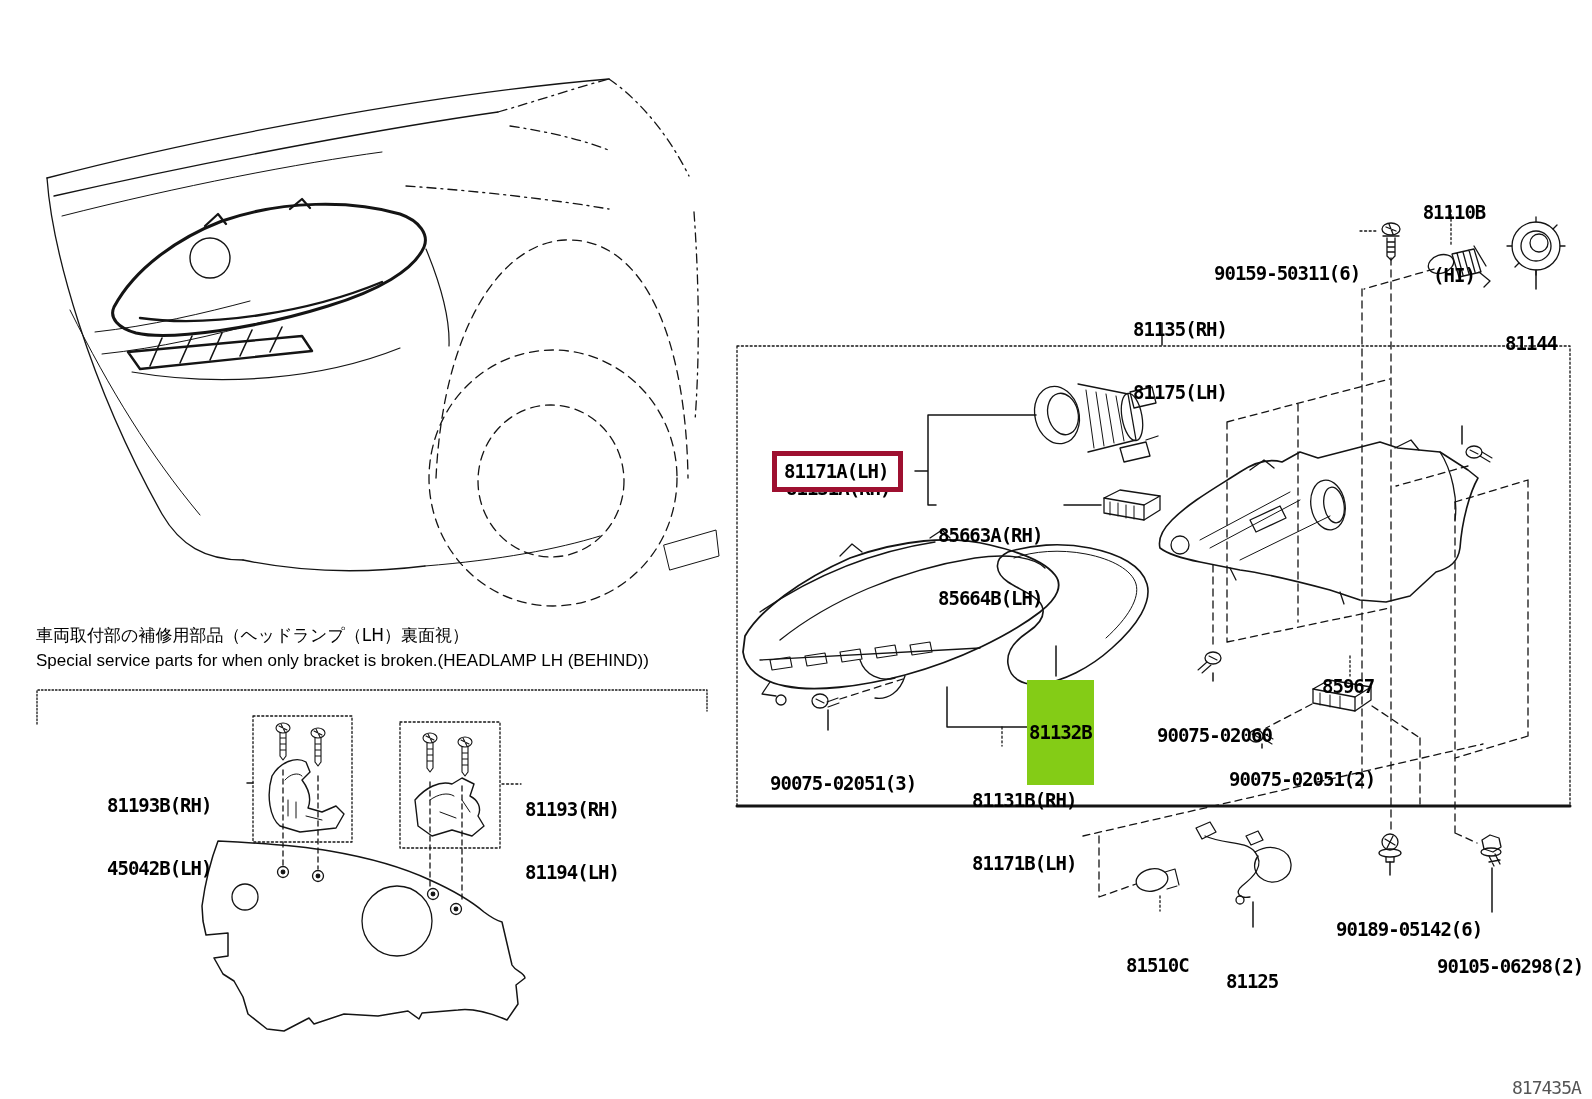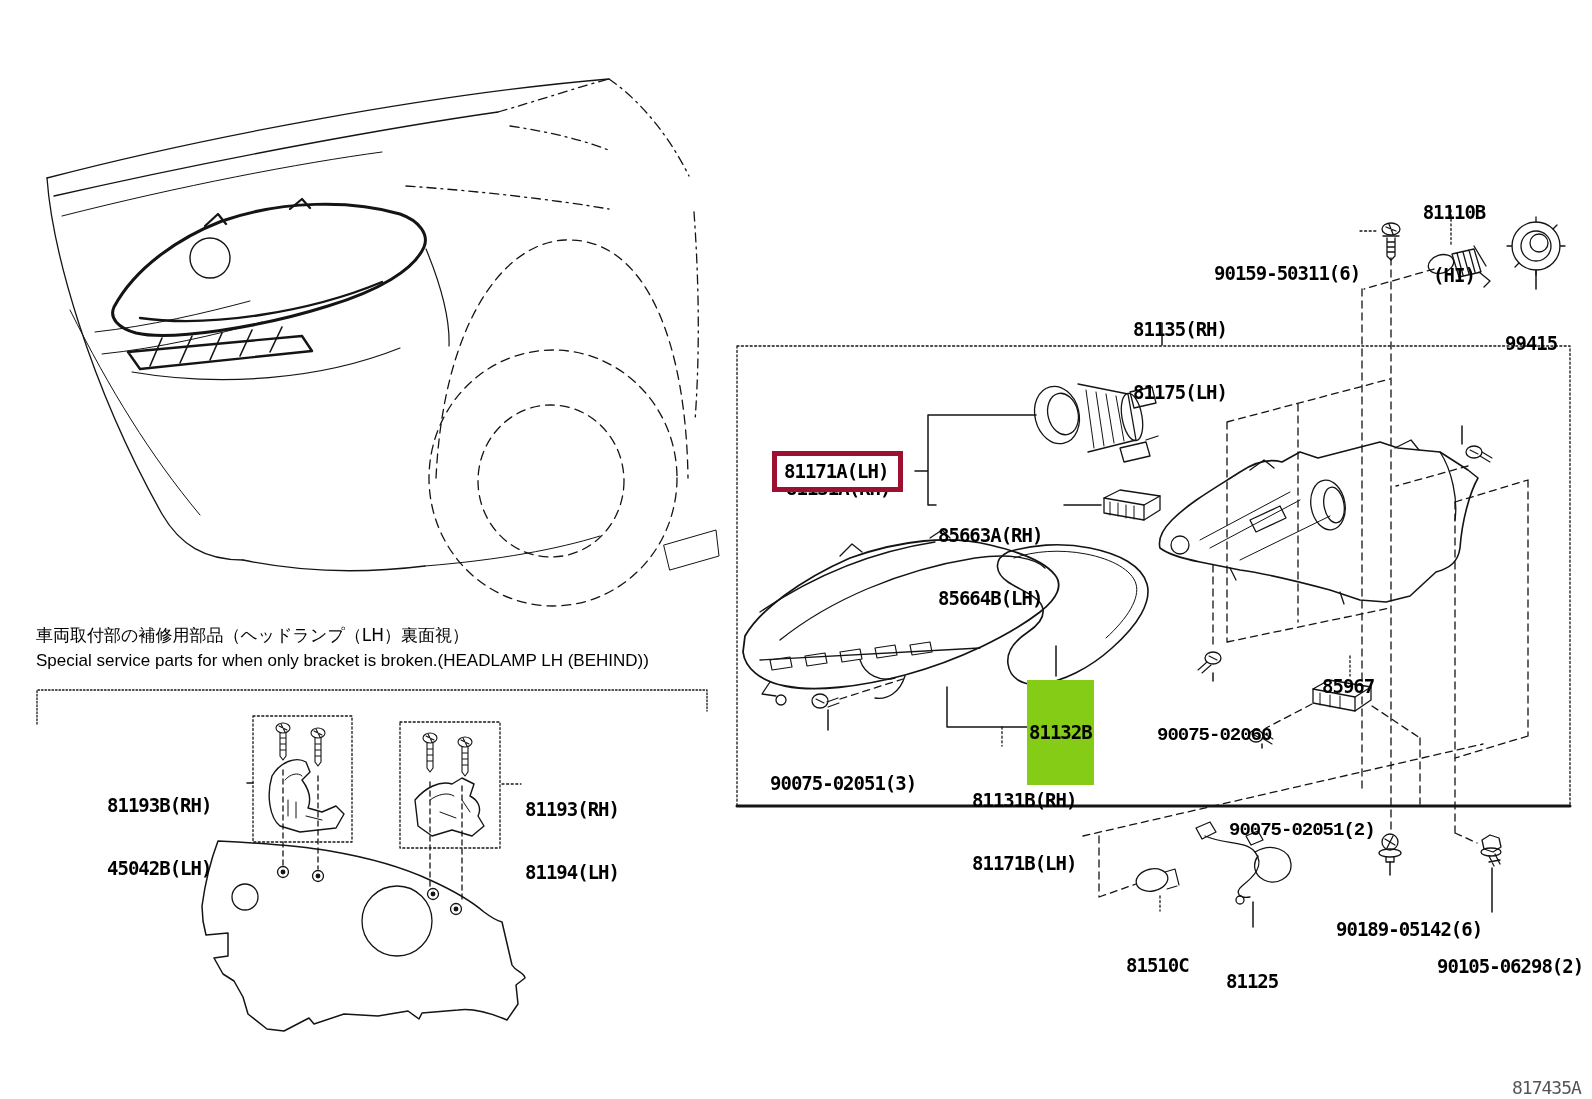--- a/index.html
+++ b/index.html
@@ -247,21 +247,21 @@
   <div class="pn" style="left:1214px;top:221px;">
     <div>90159-50311(6)</div>
   </div>
 
   <div class="pn" style="left:1133px;top:277px;">
     <div>81135(RH)</div>
     <div>81175(LH)</div>
   </div>
 
   <div class="pn" style="left:1505px;top:291px;">
-    <div>99415</div>
+    <div>81144</div>
   </div>
 
 
   <div class="pn" style="left:786px;top:436px;">
     <div>81131A(RH)</div>
   </div>
 
   <div class="hl-box" style="left: 772px; top: 451px; border-color: rgb(158, 16, 48); padding-left: 7px;">
     <div class="pn-in">81171A(LH)</div>
   </div>
@@ -277,29 +277,29 @@
 
   <div class="pn" style="left:770px;top:731px;">
     <div>90075-02051(3)</div>
   </div>
 
   <div class="pn" style="left:972px;top:748px;">
     <div>81131B(RH)</div>
     <div>81171B(LH)</div>
   </div>
 
-  <div class="pn" style="left:1157px;top:683px;font-family:Liberation Mono, monospace;">
+  <div class="pn" style="left:1157px;top:683px;">
     <div>90075-02060</div>
   </div>
 
   <div class="pn" style="left:1322px;top:634px;">
     <div>85967</div>
   </div>
 
-  <div class="pn" style="left:1229px;top:778px;font-family:Liberation Mono, monospace;">
+  <div class="pn" style="left:1229px;top:727px;">
     <div>90075-02051(2)</div>
   </div>
 
   <div class="pn" style="left:1336px;top:877px;">
     <div>90189-05142(6)</div>
   </div>
 
   <div class="pn" style="left:1437px;top:914px;">
     <div>90105-06298(2)</div>
   </div>

